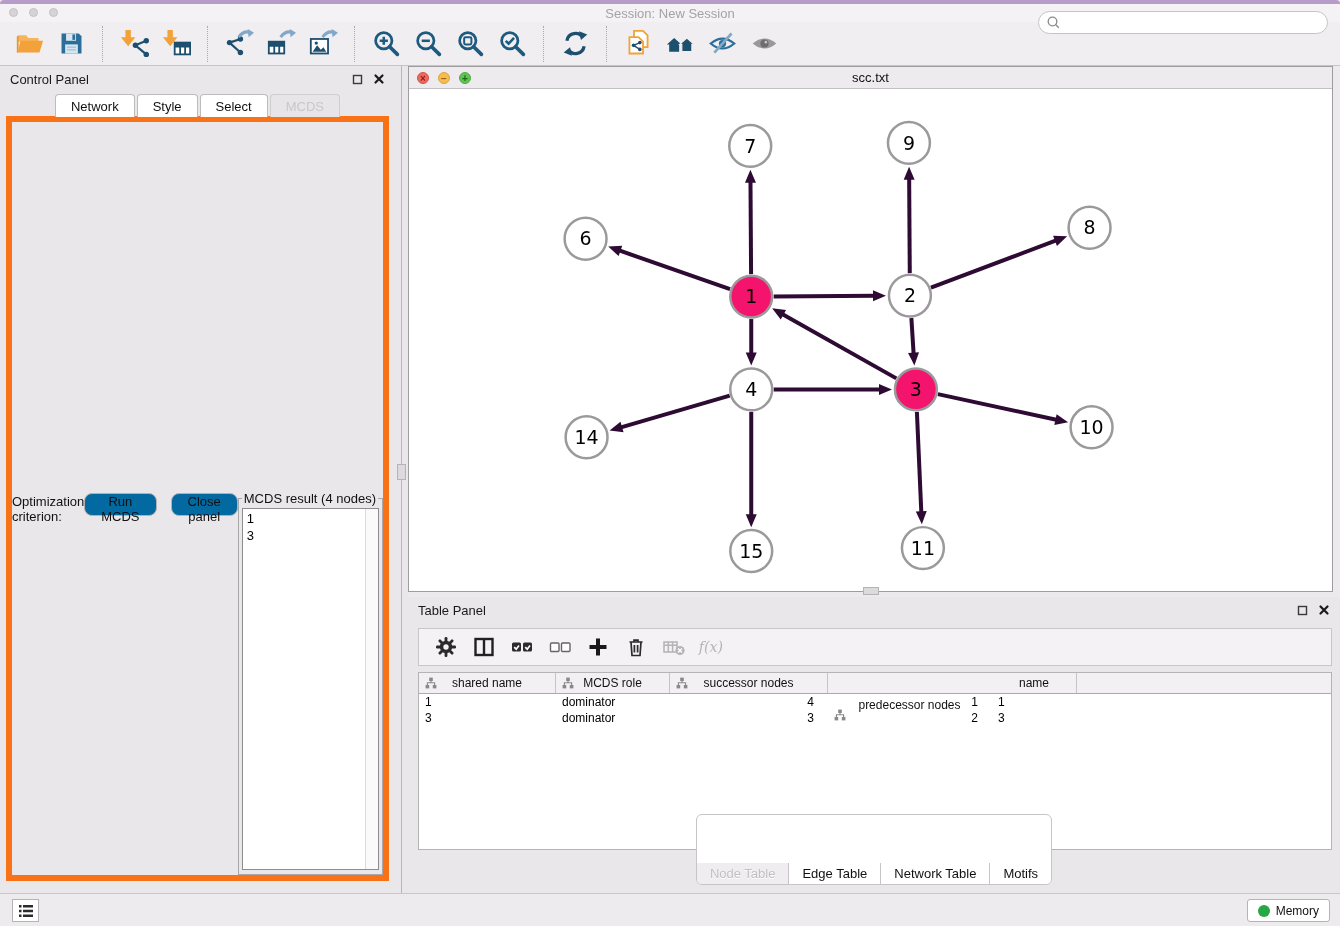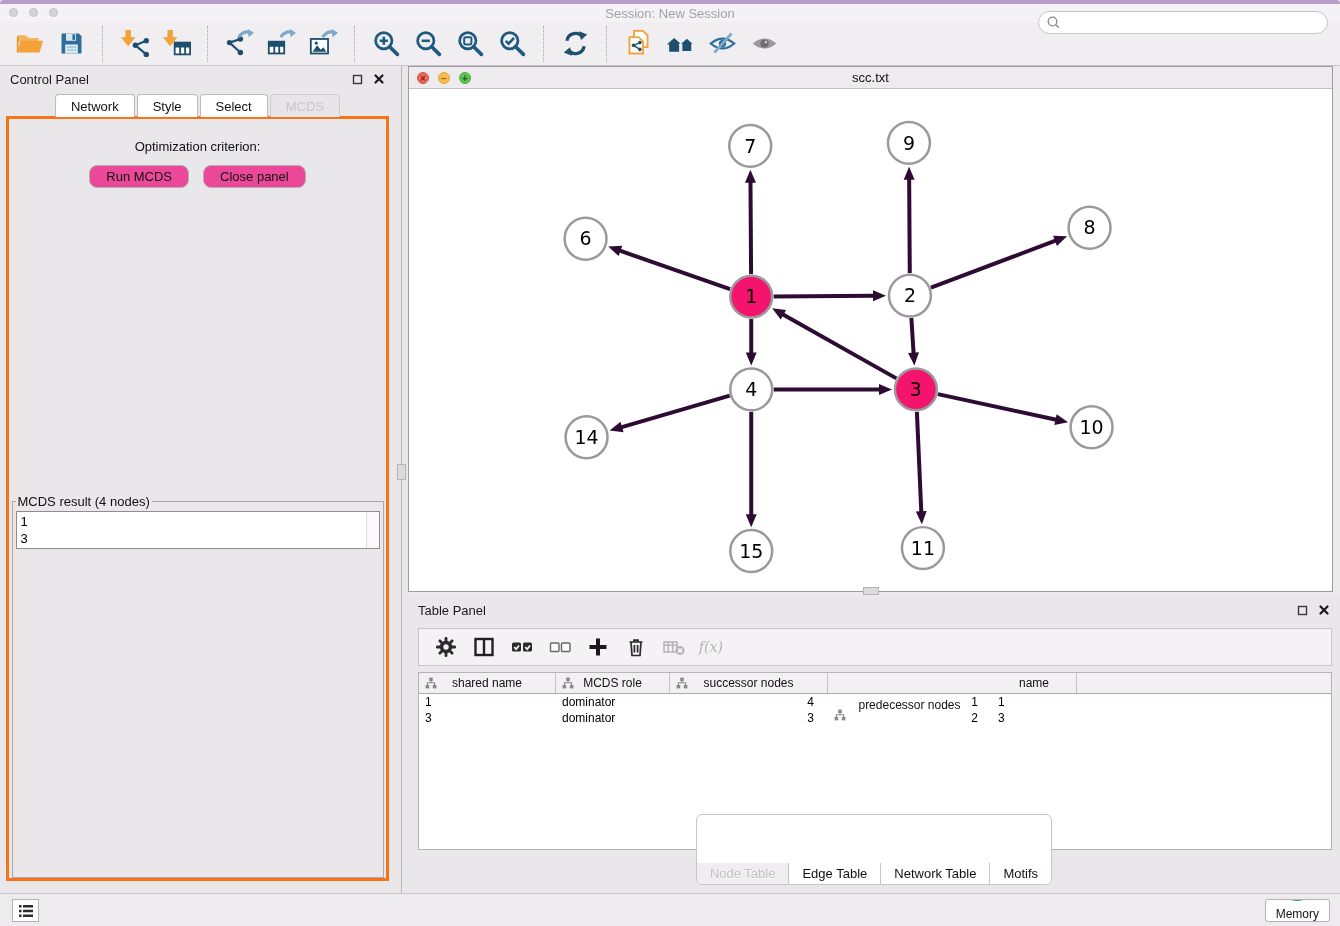--- a/index.html
+++ b/index.html
@@ -42,29 +42,29 @@
   
   .control-panel { position:absolute; left:0; top:66px; width:395px;
     bottom:33px; background:#E9E7E9; }
   .cp-tabs { position:absolute; left:0; right:0; top:28px; height:23px;
     display:flex; justify-content:center; z-index:2; }
   .cp-tab { height:23px; padding:0 15px; background:#fff;
     border:1px solid #BDBBBD; border-bottom:none; border-radius:4px 4px 0 0;
     font-size:13px; display:flex; align-items:center; margin:0 1px; color:#111; }
   .cp-tab.active { background:#E7E5E7; color:#C9C7C9; border-color:#CFCDCF; }
   .cp-body { position:absolute; left:6px; right:6px; top:50px; bottom:12px;
-    border:3px solid #f97316; background:#E9E7E9;
-    display:flex; flex-direction:column; align-items:center; }
+    border:6px solid #f97316; background:#E9E7E9;
+    display:flex; flex-direction:row; align-items:center; }
   .opt-label { margin-top:20px; font-size:13px; color:#111; }
   .select { margin-top:10px; width:310px; height:23px; background:#fff;
     border:1px solid #B3B1B3; border-radius:4px; display:flex;
     align-items:center; padding:0 6px 0 12px; font-size:13px; }
   .select .stepper { margin-left:auto; }
   .btn-row { margin-top:11px; display:flex; gap:14px; }
-  .btn { height:23px; padding:0 16px; background:#ec4899;
+  .btn { height:23px; padding:0 16px; background:#0369a1;
     border:1px solid #B3B1B3; border-radius:8px; font-size:13px;
     font-family:"Liberation Sans",sans-serif; color:#111; }
   fieldset.result-box { margin-top:auto; width:372px; height:384px;
     border:1px solid #A9A7A9; padding:2px 3px 4px 3px; }
   fieldset.result-box legend { font-size:13px; color:#111; padding:0 2px; }
   .result-text { position:relative; width:100%; height:100%;
     background:#fff; border:1px solid #8E8C8E; font-size:13px;
     line-height:17px; padding:1px 4px; color:#000; }
   .result-scroll { position:absolute; top:0; bottom:0; right:0; width:13px;
     background:#FAFAFA; border-left:1px solid #DCDADC; }
@@ -125,21 +125,21 @@
 
   
   .statusbar { position:absolute; left:0; right:0; bottom:0; height:33px;
     background:#EDEBED; border-top:1px solid #C9C7C9; }
   .sb-list { position:absolute; left:12px; top:5px; width:27px; height:23px;
     background:#fff; border:1px solid #B5B3B5; display:flex;
     align-items:center; justify-content:center; }
   .sb-mem { position:absolute; right:10px; top:5px; height:23px;
     background:#fff; border:1px solid #B5B3B5; border-radius:3px;
     display:flex; align-items:center; gap:6px; padding:0 10px;
-    font-size:12px; color:#111; font-family:"Liberation Sans",sans-serif;flex-direction:column; }
+    font-size:12px; color:#111; font-family:"Liberation Sans",sans-serif; }
   .mem-dot { width:12px; height:12px; border-radius:50%; background:#28A745; }
 </style>
 </head>
 <body>
 
 <div class="window">
   <div class="purple-top"></div>
 
   <div class="titlebar">
     <div class="traffic">

